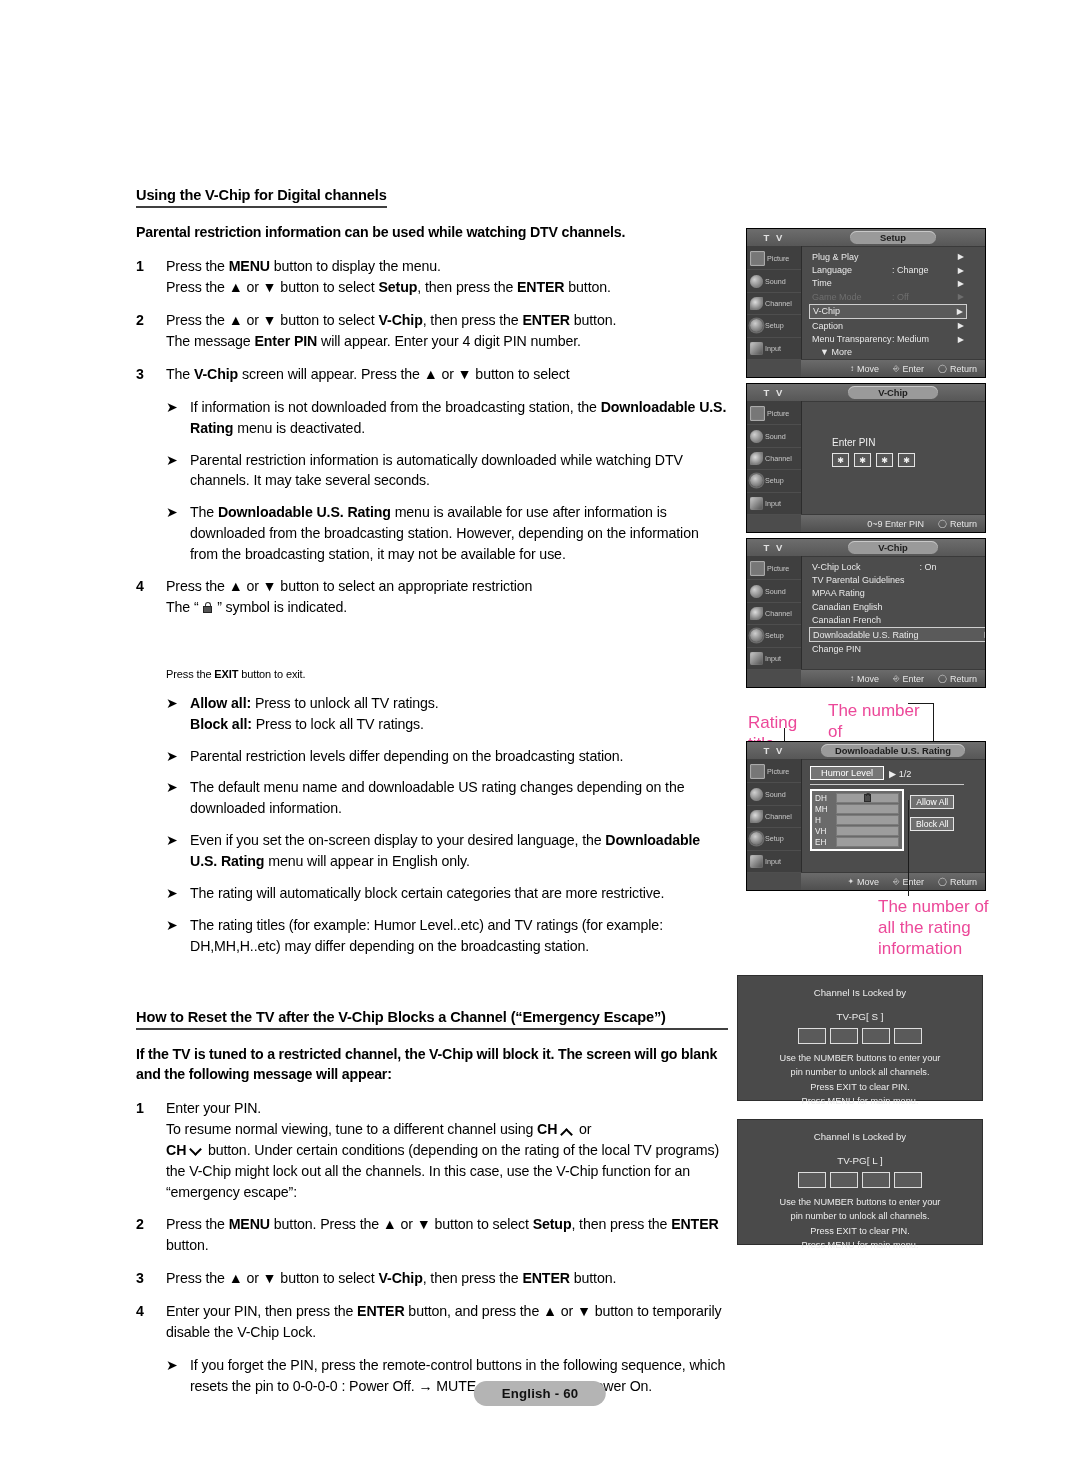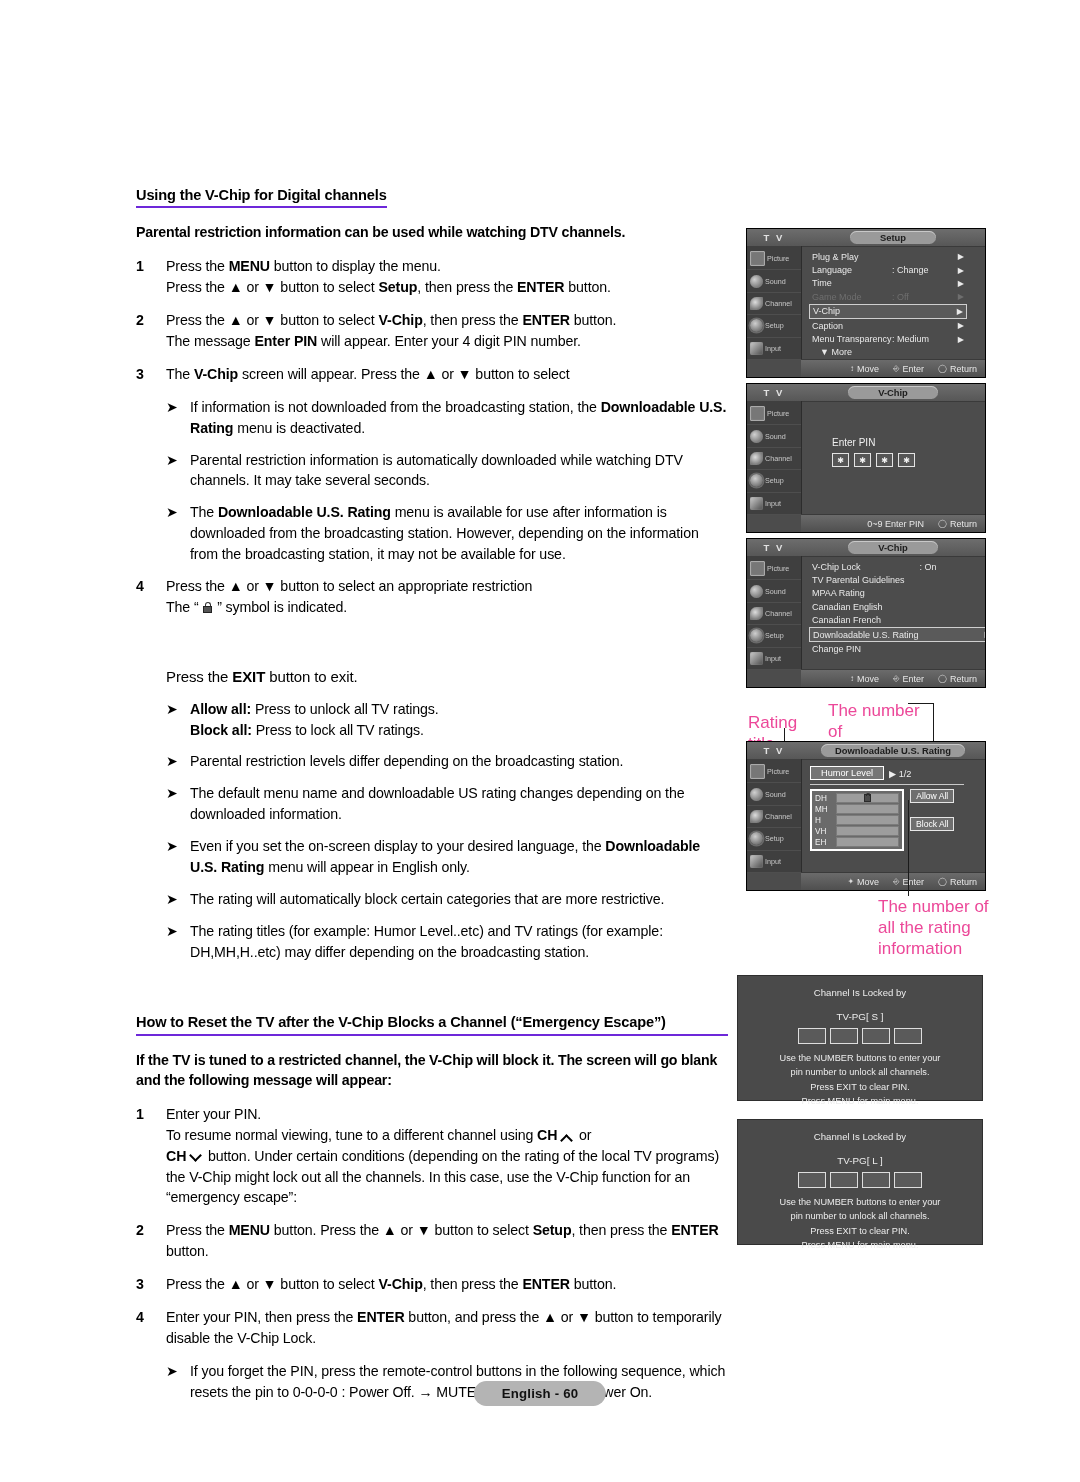--- a/index.html
+++ b/index.html
@@ -21,21 +21,21 @@
     position: absolute;
     left: 136px;
     top: 186px;
     width: 592px;
   }
 
   .sec-head {
     font-size: 14.6px;
     font-weight: bold;
     letter-spacing: -0.15px;
-    border-bottom: 2px solid #6d28d9;
+    border-bottom: 2px solid #404040;
     display: inline-block;
     padding-bottom: 2px;
     margin: 0 0 14px 0;
     line-height: 1.25;
   }
   .sec-head.wide { display: block; }
 
   .lead {
     font-size: 14.2px;
     font-weight: bold;
@@ -71,21 +71,21 @@
   .bullet-mark {
     flex: 0 0 24px;
     width: 24px;
     font-size: 14px;
     line-height: 1.47;
   }
   .bullet-body { flex: 1 1 auto; }
 
   .plain {
     margin-left: 30px;
-    font-size: 15px;
+    font-size: 11px;
     line-height: 1.47;
     margin-bottom: 11px;
     letter-spacing: -0.12px;
     margin-top: 48px;
   }
   .plain p { margin: 0; }
 
   b { font-weight: bold; }
 
   .lock-glyph {
@@ -353,21 +353,21 @@
   }
   .rate-lock::before {
     content: "";
     position: absolute;
     left: 1px; top: -2.5px;
     width: 2px; height: 2.5px;
     border: 1px solid #2a2a2a;
     border-bottom: none;
     border-radius: 2px 2px 0 0;
   }
-  .dl-btns { display: flex; flex-direction: column; gap: 14px; }
+  .dl-btns { display: flex; flex-direction: column; gap: 8px; margin-top: 6px; }
   .dl-btn {
     border: 1.3px solid #e6e6e6;
     background: #6f6f6f;
     color: #fff;
     font-size: 8.6px;
     padding: 1px 5px;
     text-align: center;
     white-space: nowrap;
   }
 

